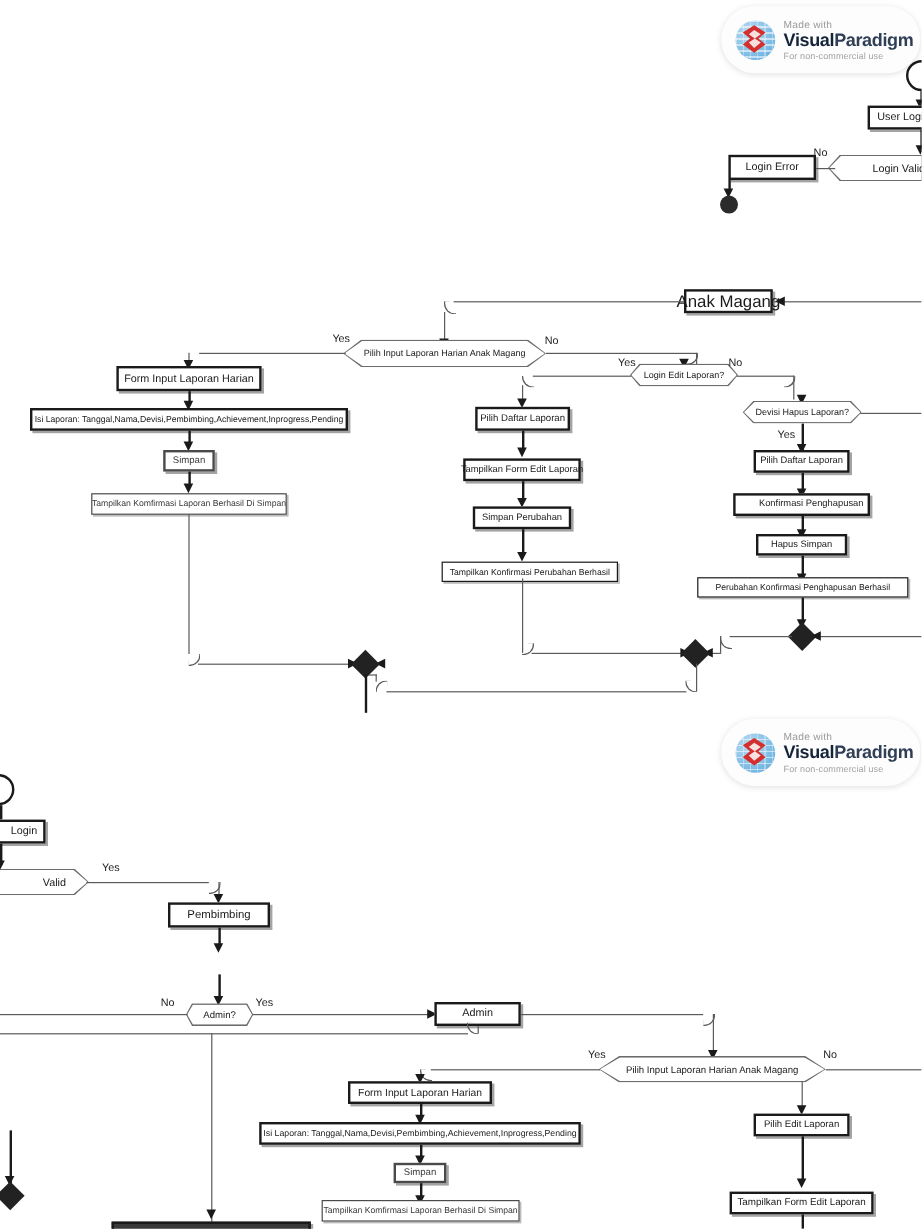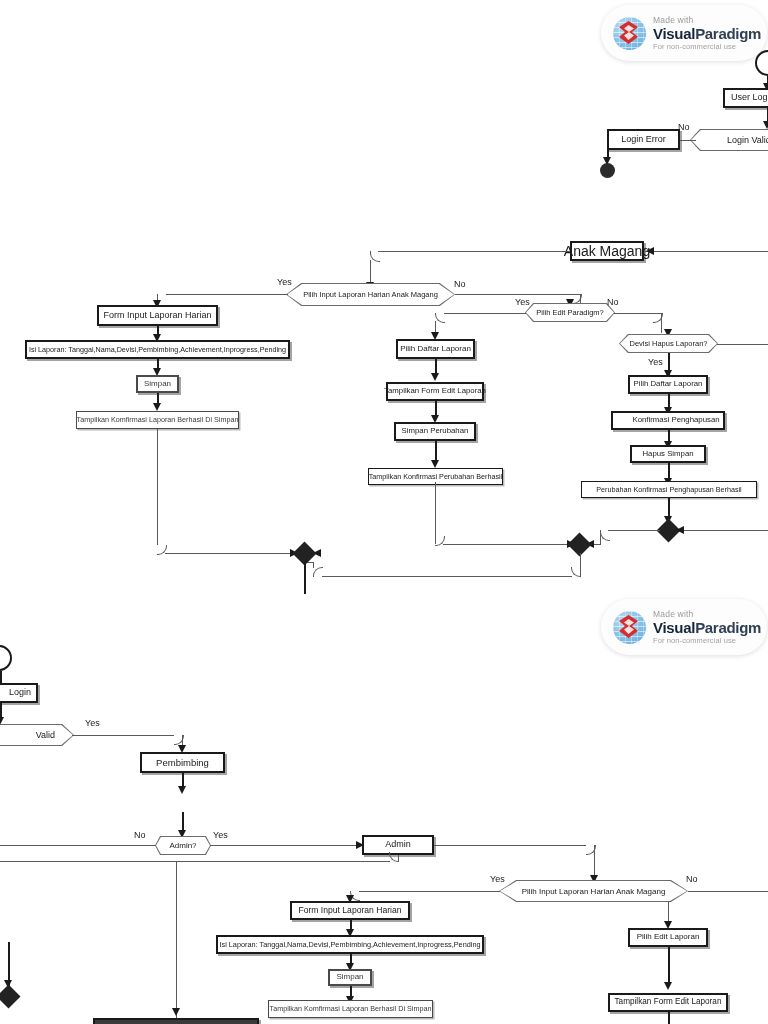--- a/index.html
+++ b/index.html
@@ -155,21 +155,21 @@
   <div class="ln h" style="left:165px;top:553px;width:126px;"></div>
   <div class="arw right" style="left:290px;top:549px;"></div>
 
   <div class="ln h" style="left:455px;top:294px;width:126px;"></div>
   <div class="corner c-br" style="left:572px;top:294px;width:9px;height:9px;border-left:none;border-top:none;"></div>
   <div class="ln v" style="left:580px;top:294px;height:10px;"></div>
   <div class="arw down" style="left:566px;top:299px;"></div>
 
   <div class="hexwrap" style="left:525px;top:303px;width:90px;height:19px;">
     <div class="hexbg"></div>
-    <div class="hexfg" style="font-size:7.5px;">Pilih Edit Paradigm?</div>
+    <div class="hexfg" style="font-size:7.5px;">Login Edit Laporan?</div>
   </div>
   <div class="elabel" style="left:515px;top:297px;font-size:9px;">Yes</div>
   <div class="elabel" style="left:607px;top:297px;font-size:9px;">No</div>
 
   <div class="ln h" style="left:444px;top:313px;width:82px;"></div>
   <div class="corner c-bl" style="left:435px;top:313px;width:9px;height:9px;"></div>
   <div class="ln v" style="left:435px;top:321px;height:14px;"></div>
   <div class="arw down" style="left:431px;top:332px;"></div>
 
   <div class="node" style="left:396px;top:339px;width:79px;height:20px;font-size:8px;">Pilih Daftar Laporan</div>
@@ -177,21 +177,21 @@
   <div class="arw down" style="left:431px;top:373px;"></div>
 
   <div class="node" style="left:386px;top:382px;width:98px;height:19px;font-size:7.8px;">Tampilkan Form Edit Laporan</div>
   <div class="ln v dark" style="left:435px;top:401px;height:17px;"></div>
   <div class="arw down" style="left:431px;top:415px;"></div>
 
   <div class="node" style="left:394px;top:422px;width:82px;height:19px;font-size:7.8px;">Simpan Perubahan</div>
   <div class="ln v dark" style="left:435px;top:441px;height:22px;"></div>
   <div class="arw down" style="left:431px;top:460px;"></div>
 
-  <div class="node thin" style="left:368px;top:468px;width:135px;height:17px;font-size:7.2px;">Tampilkan Konfirmasi Perubahan Berhasil</div>
+  <div class="node thin" style="left:368px;top:468px;width:147px;height:17px;font-size:7.2px;">Tampilkan Konfirmasi Perubahan Berhasil</div>
   <div class="ln v" style="left:435px;top:482px;height:62px;"></div>
   <div class="corner c-br" style="left:435px;top:536px;width:9px;height:9px;"></div>
   <div class="ln h" style="left:443px;top:544px;width:125px;"></div>
   <div class="arw right" style="left:567px;top:540px;"></div>
 
   <div class="ln h" style="left:614px;top:313px;width:48px;"></div>
   <div class="corner c-br" style="left:653px;top:313px;width:9px;height:9px;"></div>
   <div class="ln v" style="left:661px;top:313px;height:20px;"></div>
   <div class="arw down" style="left:664px;top:329px;"></div>
 

